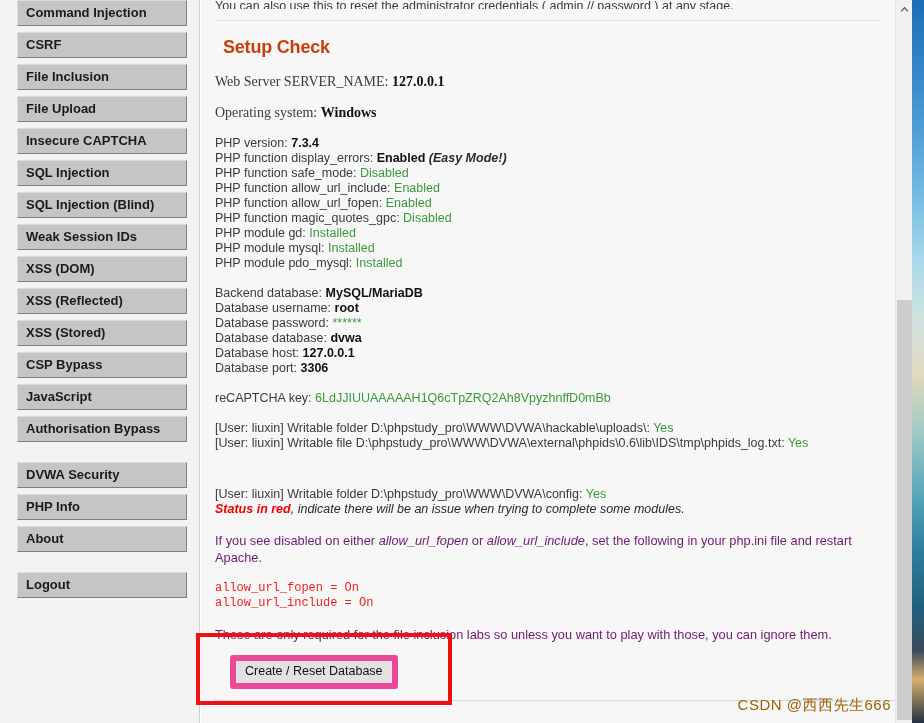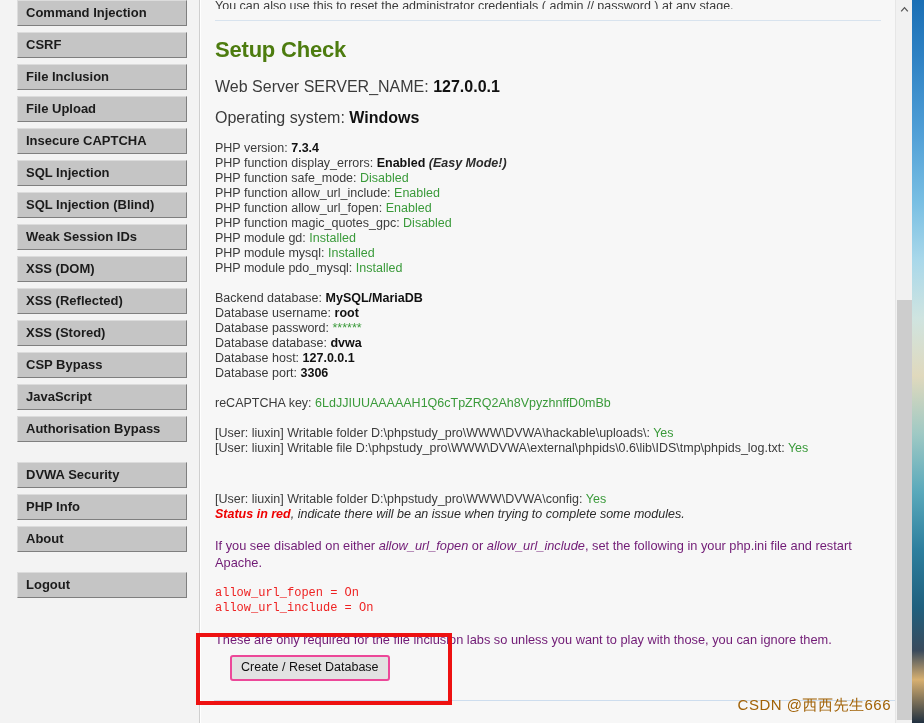--- a/index.html
+++ b/index.html
@@ -97,31 +97,32 @@
     height: 9px; overflow: hidden;
     line-height: 13px;
     white-space: nowrap;
   }
   .hr {
     border: none;
     border-top: 1px solid #d8e3ee;
     margin: 11px 0 16px 0;
   }
   h2.section-title {
-    font-size: 22px;
+    font-size: 18px;
     font-weight: bold;
-    color: #4d7c0f;
-    margin: 0 0 16px 0;
+    color: #c2410c;
+    margin: 0 0 16px 8px;
     letter-spacing: -0.2px;
   }
   p.line {
-    font-size: 16px;
+    font-size: 14px;
     color: #3b3b3b;
     margin: 0 0 15px 0;
     line-height: 16px;
+    font-family: Liberation Serif, serif;
   }
   p.line b { color: #111; }
   .block {
     font-size: 12.5px;
     color: #3b3b3b;
     line-height: 15px;
     margin: 0 0 15px 0;
   }
   .block .row { white-space: nowrap; }
   .ok { color: #3a9a3a; }
@@ -151,21 +152,21 @@
     border: 4px solid #ee1111;
     background: transparent;
     pointer-events: none;
   }
   .btn-wrap {
     position: absolute;
     left: 230px; top: 655px;
   }
   .reset-btn {
     background: #e2e2e2;
-    border: 2px solid #ec4899;
+    border: 6px solid #ec4899;
     border-radius: 3px;
     padding: 3px 9px 4px 9px;
     font-size: 12.5px;
     color: #101010;
     font-family: "Liberation Sans", sans-serif;
     cursor: pointer;
     line-height: 15px;
   }
   .bottom-rule {
     position: absolute;

